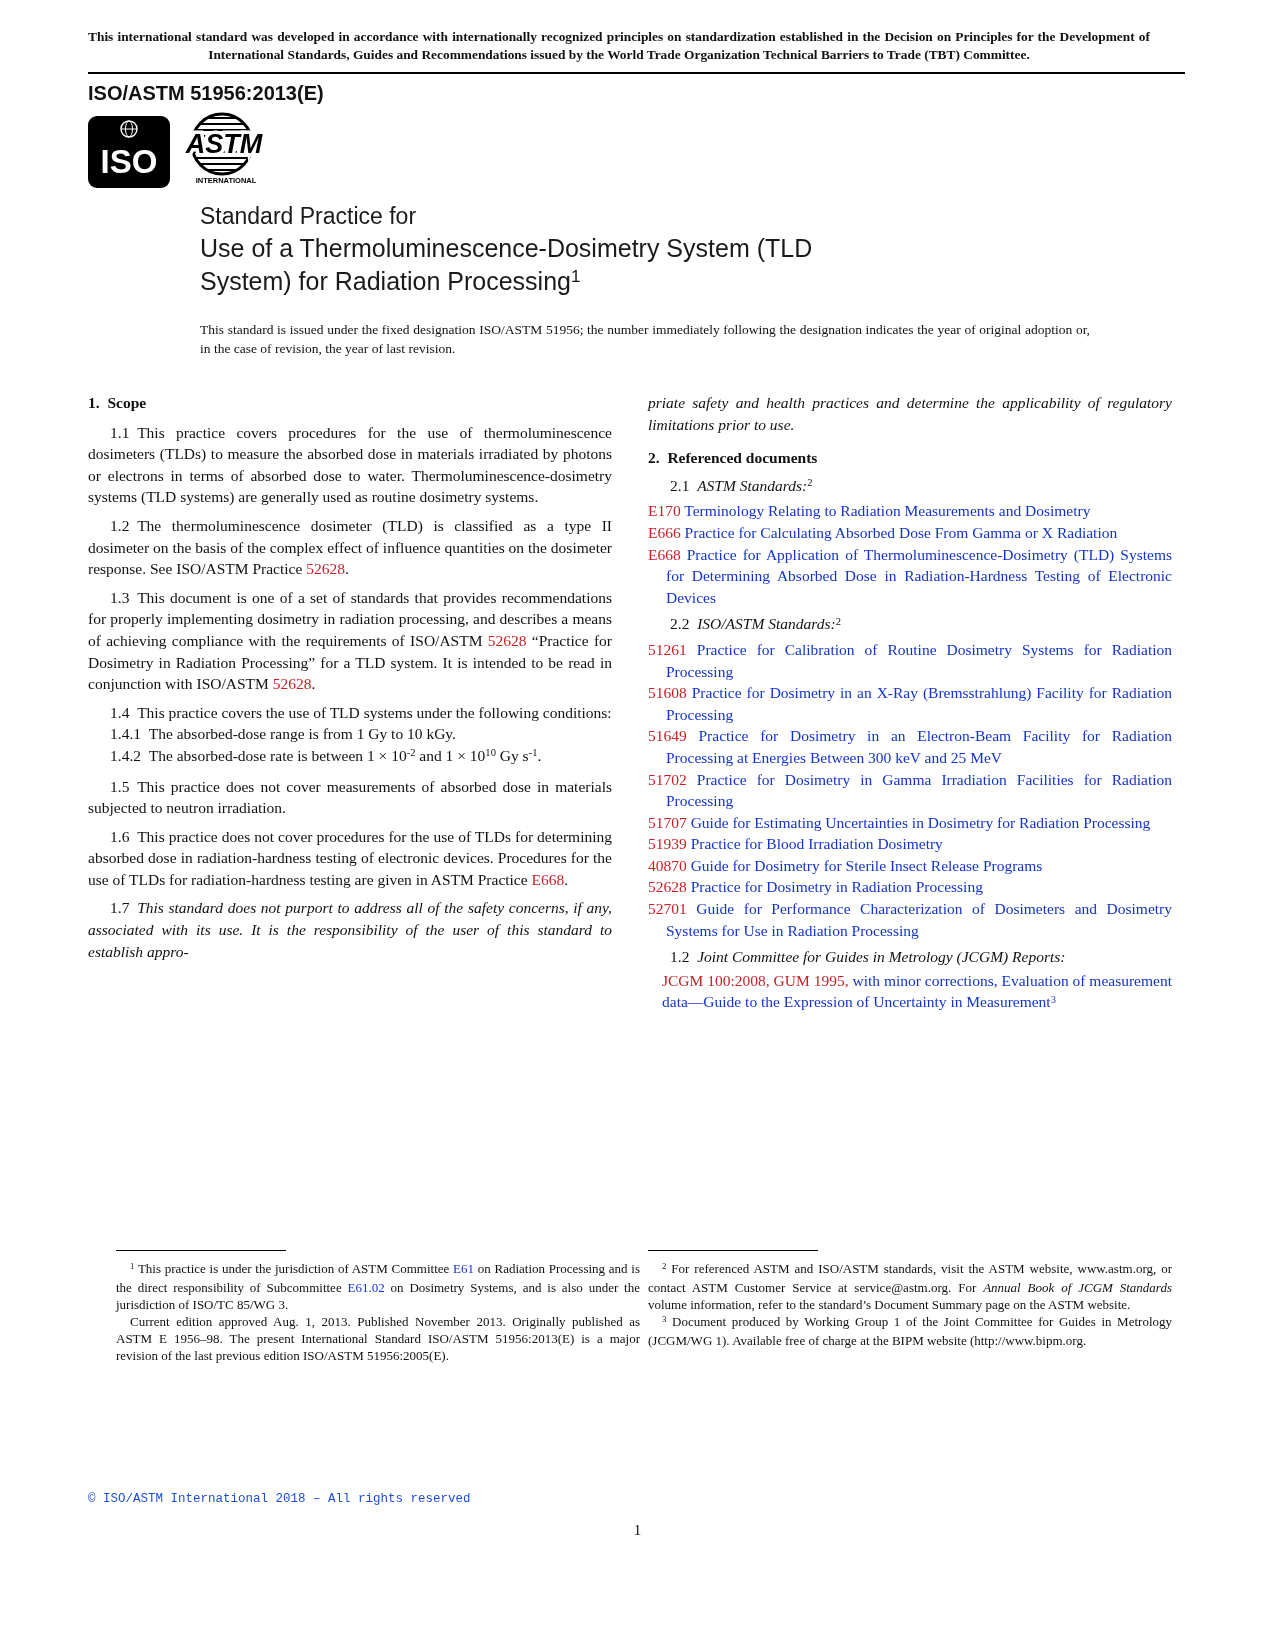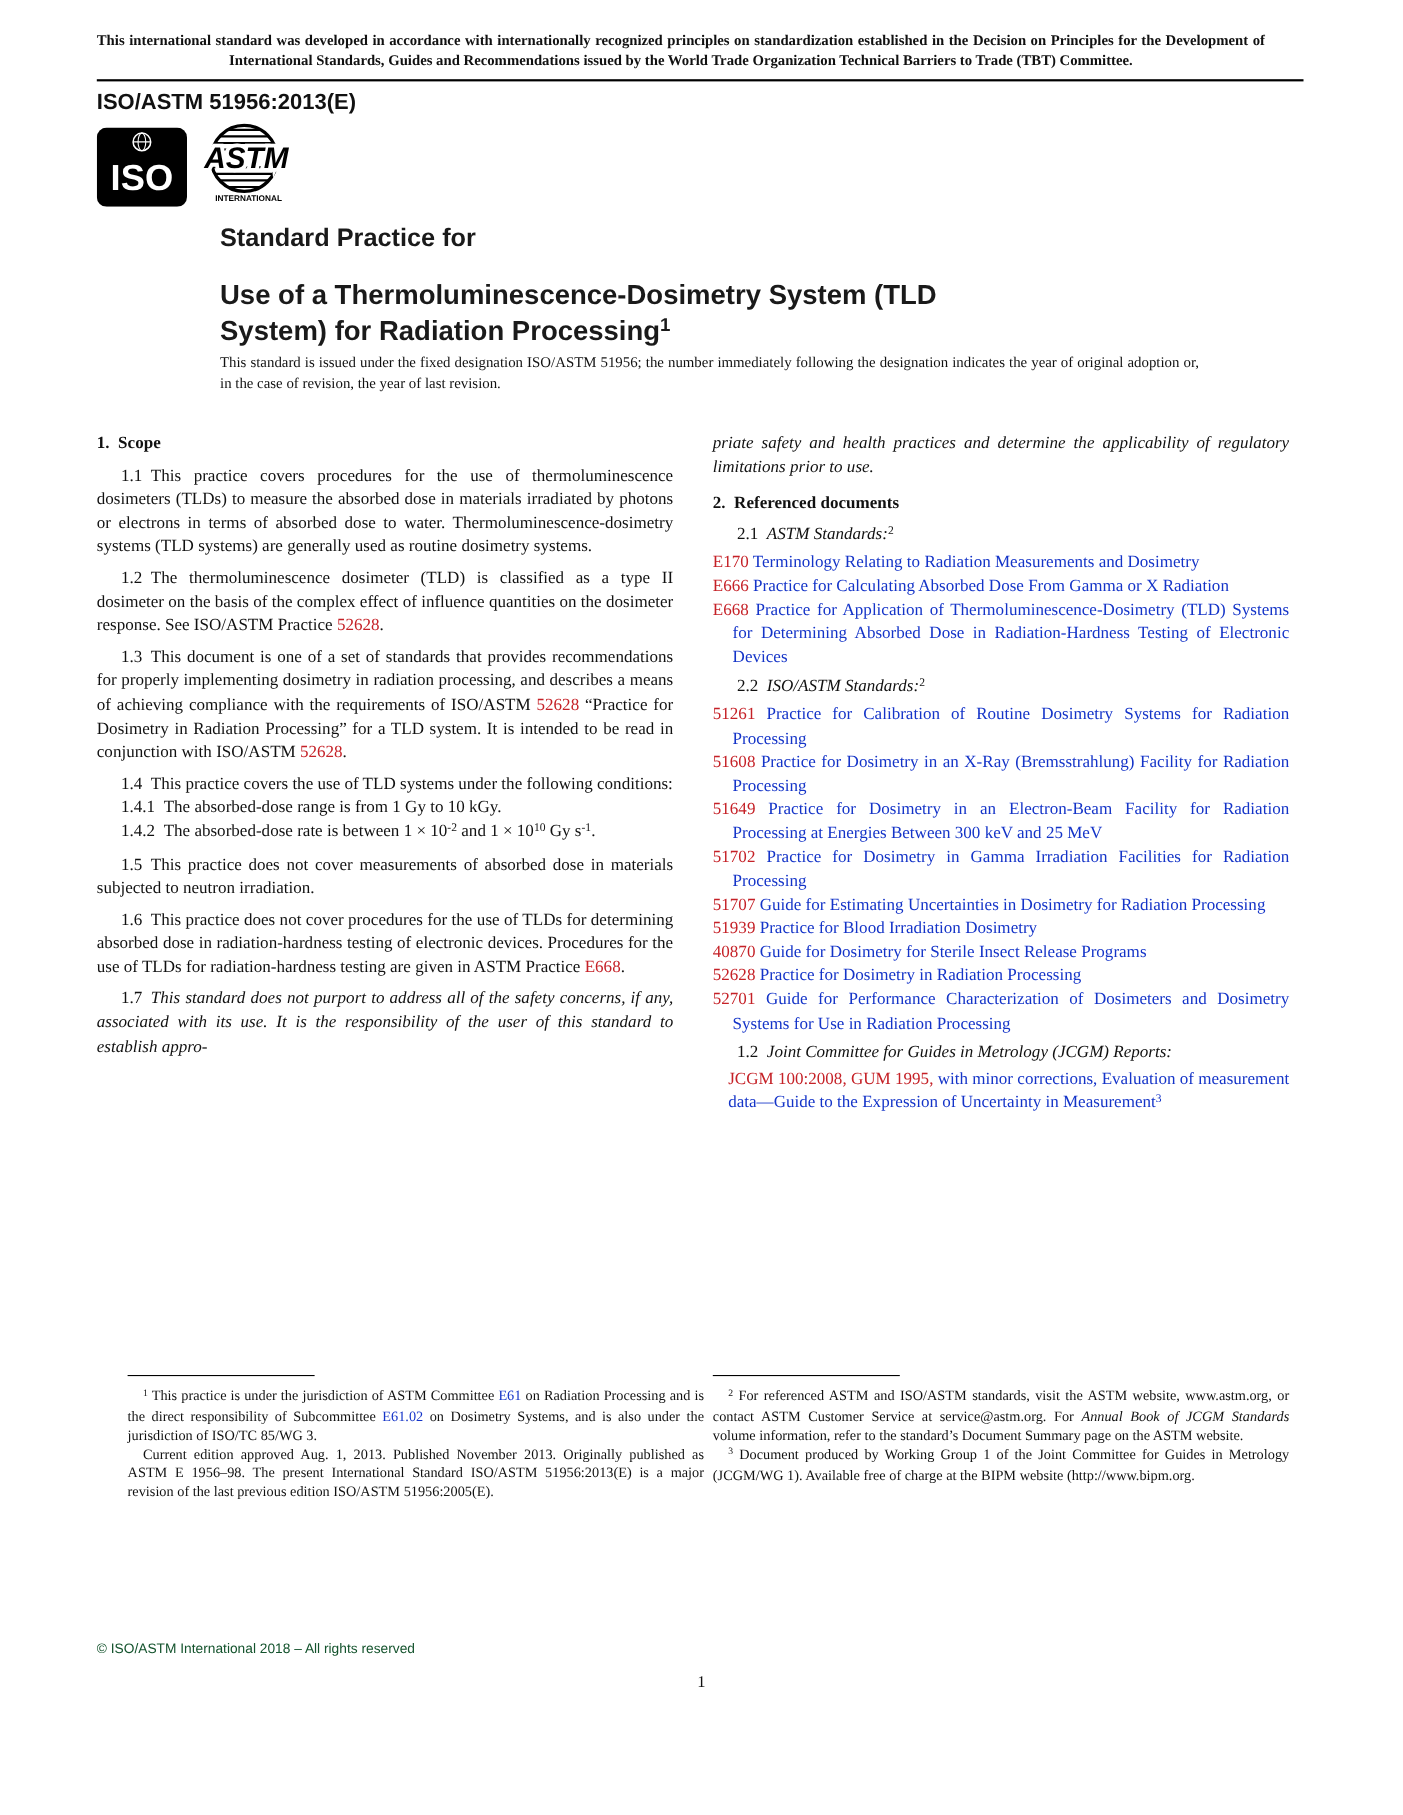--- a/index.html
+++ b/index.html
@@ -11,23 +11,23 @@
     text-align:justify;text-align-last:center;}
   .top-rule{position:absolute;top:72px;left:88px;width:1097px;border-top:2px solid #000;}
 
   .designation{position:absolute;top:82px;left:88px;
     font-family:"Liberation Sans", sans-serif;font-weight:bold;font-size:20px;}
 
   .iso-logo{position:absolute;top:116px;left:88px;}
   .astm-logo{position:absolute;top:112px;left:184px;}
 
   .title-block{position:absolute;left:200px;top:200px;width:760px;
-    font-family:"Liberation Sans", sans-serif;font-weight:bold;color:#1a1a1a;}
+    font-family:"Liberation Sans", sans-serif;font-weight:normal;color:#1a1a1a;}
   .title-kicker{font-size:23px;line-height:32px;}
-  .title-main{font-size:25px;line-height:33px;width:700px;margin-top:20px;}
+  .title-main{font-size:25px;line-height:33px;width:700px;}
 
   .issuance{position:absolute;left:200px;top:320px;width:890px;
     font-size:13.5px;line-height:19px;text-align:justify;}
 
   .col{position:absolute;top:392px;width:524px;font-size:15.5px;line-height:21.6px;
        text-align:justify;hyphens:auto;}
   .col-left{left:88px;}
   .col-right{left:648px;}
   .col p{margin:0;}
 
@@ -41,21 +41,21 @@
   .jcgm{padding-left:14px;}
 
   .fn-block{position:absolute;top:1250px;width:524px;font-size:13px;line-height:17px;
             text-align:justify;}
   .fn-left{left:88px;margin-left:28px;}
   .fn-right{left:648px;}
   .fn-rule{width:170px;border-top:1.5px solid #000;margin-bottom:9px;}
   .fn{margin:0;text-indent:14px;}
 
   .footer-copy{position:absolute;left:88px;top:1492px;
-    font-family:Liberation Sans, sans-serif;font-size:12.5px;color:#14532d;}
+    font-family:Liberation Mono, monospace;font-size:12.5px;color:#1d4ed8;}
   .page-num{position:absolute;left:0;top:1522px;width:1275px;text-align:center;
     font-size:15px;}
 
   .s-red{color:var(--red,#c52127);}
   .s-blue{color:var(--blue,#1434c8);}
   .s-i{font-style:italic;}
   .s-sup{font-size:0.68em;position:relative;top:-0.45em;}
 </style>
 </head>
 <body>

